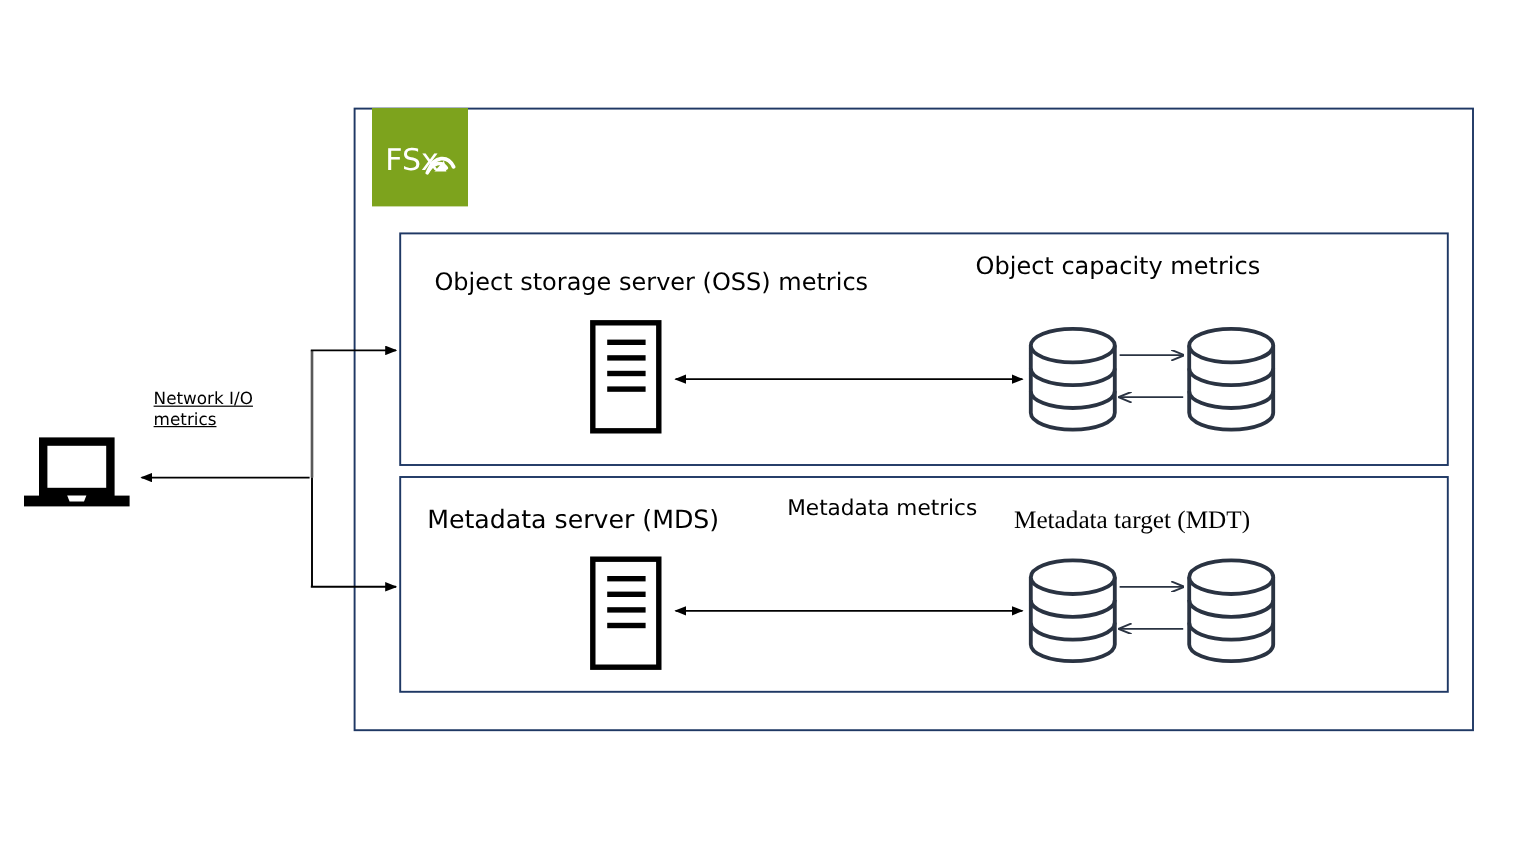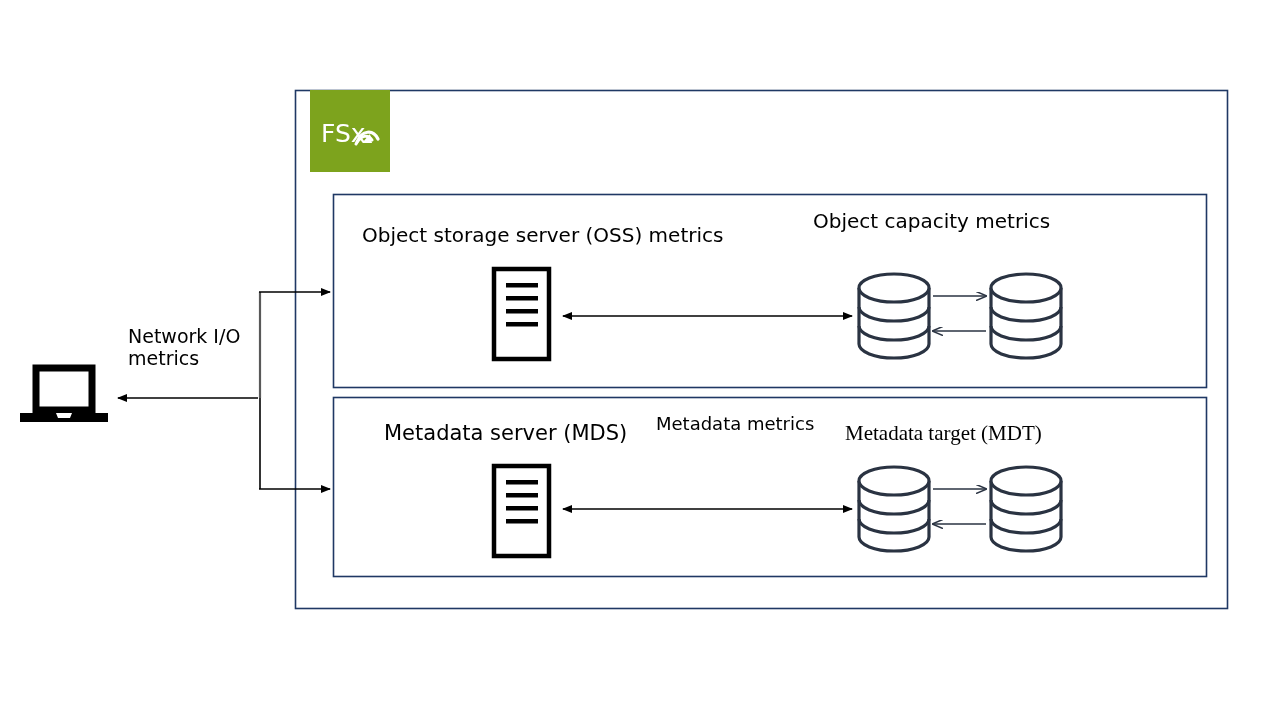--- a/index.html
+++ b/index.html
@@ -152,30 +152,30 @@
 
   <div class="fsx-logo">
     <svg class="fsx-logo-inner" viewBox="0 0 80 82" xmlns="http://www.w3.org/2000/svg">
       <text x="11" y="52" font-family="DejaVu Sans, Liberation Sans, sans-serif" font-size="25" fill="#ffffff">FSx</text>
       <path d="M47,52 C52,40 63,39 68,49" fill="none" stroke="#ffffff" stroke-width="3.2" stroke-linecap="round"></path>
       <path d="M46,54 C51,45 58,44 62,50" fill="none" stroke="#ffffff" stroke-width="3" stroke-linecap="round"></path>
       <path d="M52,53 L60,44 L62,53 z" fill="#ffffff"></path>
     </svg>
   </div>
 
-  <div class="lbl" style="left:128px; top:325px; font-size:19px;">
+  <div class="lbl" style="left:128px; top:325px; font-size:14px;text-decoration:underline;">
     <div>Network I/O</div>
     <div>metrics</div>
   </div>
 
   <div class="lbl" style="left:362px; top:224px; font-size:20px;">Object storage server (OSS) metrics</div>
 
   <div class="lbl lbl-center" style="left:813px; top:210px; font-size:20px;">
     <div>Object capacity metrics</div>
   </div>
 
-  <div class="lbl" style="left:384px; top:421px; font-size:21px;">Metadata server (MDS)</div>
+  <div class="lbl" style="left:356px; top:421px; font-size:21px;">Metadata server (MDS)</div>
 
   <div class="lbl" style="left:656px; top:413px; font-size:18px;text-align:center;">Metadata metrics</div>
 
   <div class="lbl" style="left:845px; top:421px; font-size:21px;font-family:Liberation Serif, serif;">Metadata target (MDT)</div>
 
 </div>
 
 </body></html>

